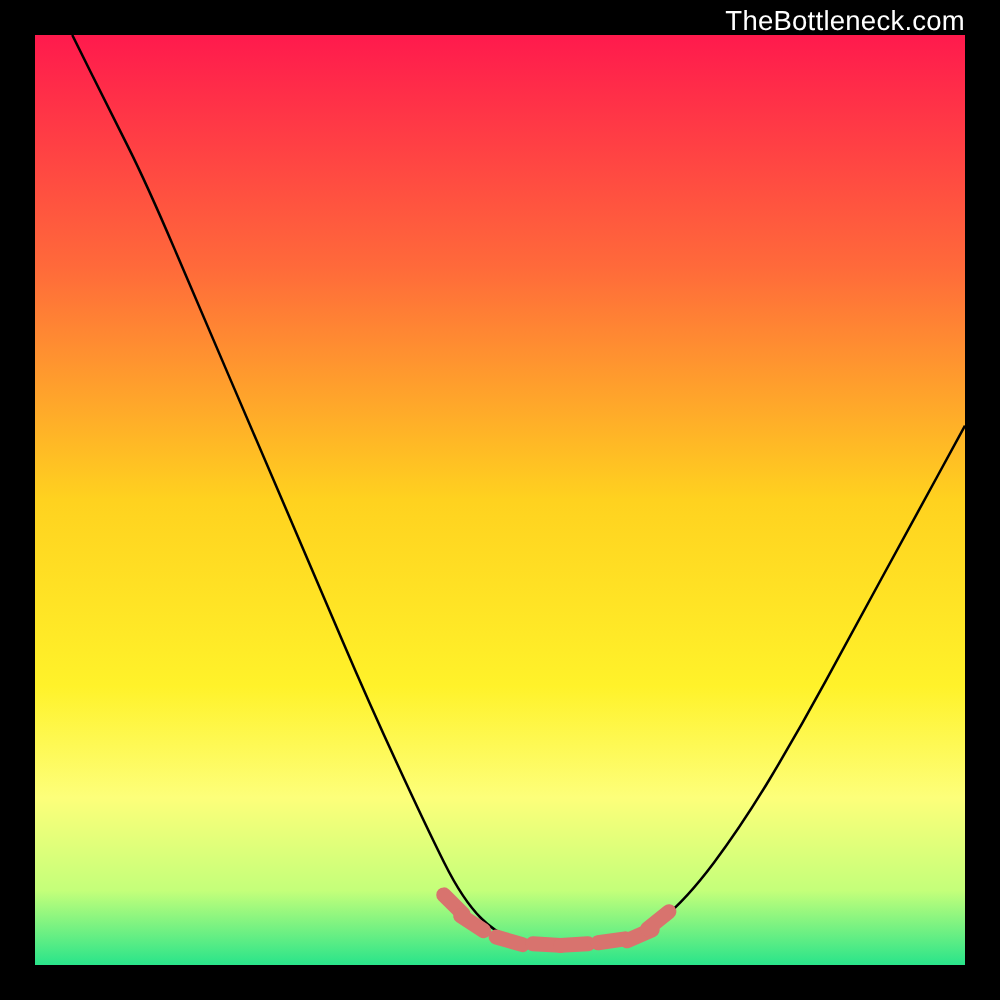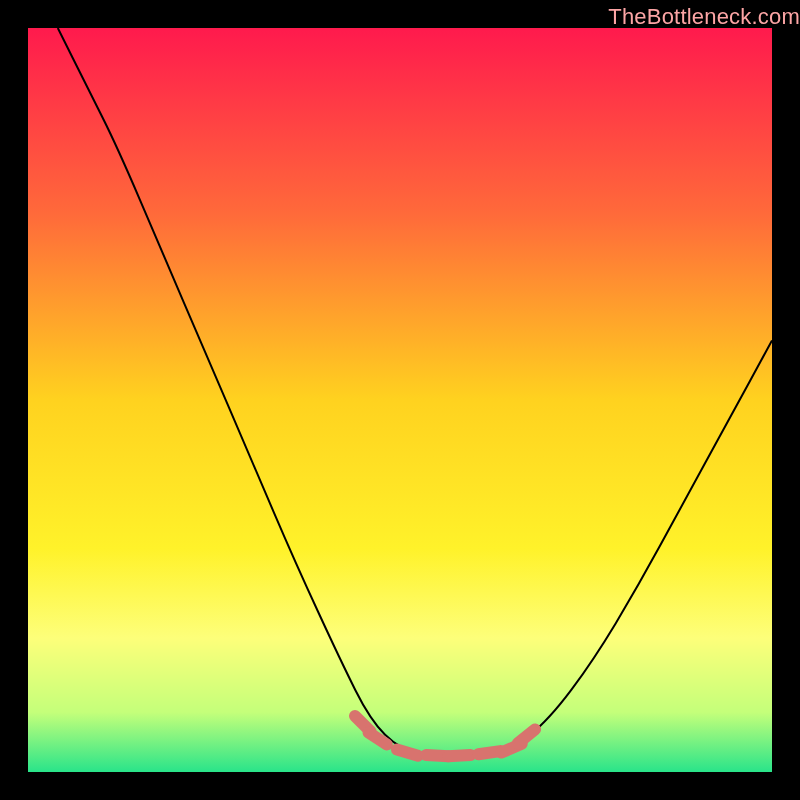--- a/index.html
+++ b/index.html
@@ -19,25 +19,25 @@
   .plot-area {
     position: absolute;
     left: 28px;
     top: 28px;
     width: 744px;
     height: 744px;
   }
   .watermark {
     position: absolute;
     top: 4px;
-    right: 0;
+    right: 28px;
     font-family: Arial, Helvetica, sans-serif;
     font-size: 22px;
     font-weight: 500;
-    color: #fca5a5;
+    color: #ffffff;
     letter-spacing: 0.2px;
   }
   svg {
     display: block;
   }
 </style>
 </head>
 <body>
 
 <div class="container">

